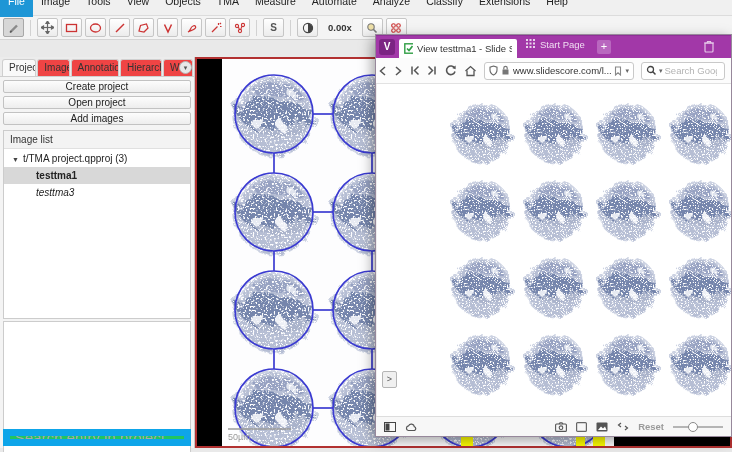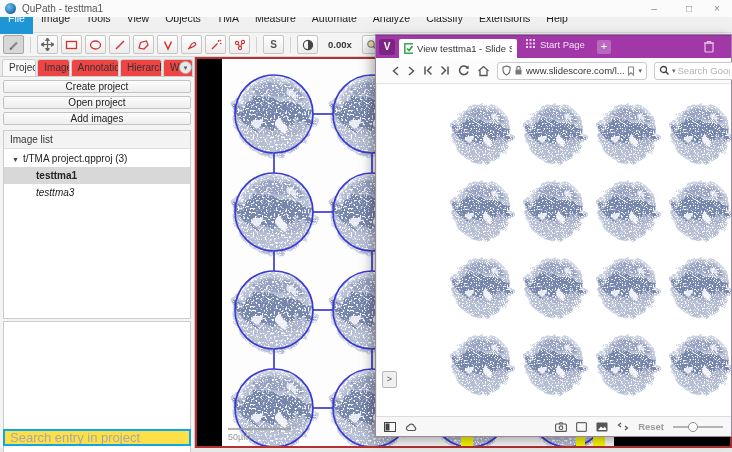--- a/index.html
+++ b/index.html
@@ -33,35 +33,35 @@
   .proj-buttons { display:flex; gap:3px; padding:3px 3px;flex-direction:column; }
   .proj-buttons button { flex:1; font-size:10px; height:17px; border:1px solid #c2c2c2; background:linear-gradient(#fdfdfd,#ededed); border-radius:2px; color:#222; }
   .image-list-box { margin:2px 3px; border:1px solid #ccc; background:#fff; height:189px; overflow:hidden; }
   .il-header { background:#f3f3f3; border-bottom:1px solid #e0e0e0; font-size:10px; padding:3px 6px; color:#333; }
   .tree-root { font-size:10px; padding:4px 4px 3px 8px; color:#222; }
   .tree-caret { font-size:7px; color:#444; margin-right:4px; }
   .tree-item { font-size:10px; padding:3px 4px 3px 32px; color:#222; }
   .tree-item.sel { background:#d8d8d8; font-weight:bold; }
   .tree-item.ital { font-style:italic; }
   .desc-box { margin:0 3px; border:1px solid #ccc; background:#fff; height:134px; }
-  .panel-search { position:absolute; bottom:2px; left:3px; right:3px; height:17px; border:2px solid #0ea5e9; background:#fde047; font-size:13px; padding:0 5px; color:#333; font-family:"Liberation Sans",sans-serif; }
+  .panel-search { position:absolute; bottom:2px; left:3px; right:3px; height:17px; border:7px solid #0ea5e9; background:#22c55e; font-size:15px; padding:0 5px; color:#333; font-family:"Liberation Sans",sans-serif; }
   .panel-search::placeholder { color:#a8a8a8; }
 
   .viewer { position:absolute; left:195px; top:57px; width:537px; height:391px; background:#000; border:2px solid #b23131; }
 
   
   .browser { position:absolute; left:375px; top:34px; width:357px; height:403px; background:#fff; border:1px solid #97889b; box-shadow:-3px 4px 12px rgba(0,0,0,.35); z-index:10; display:flex; flex-direction:column; }
   .tabbar { height:23px; background:#a238a8; border-top:1px solid #8e2f96; display:flex; align-items:flex-end; position:relative; flex:none; }
   .vivaldi-btn { width:16px; height:16px; background:#7c2483; border-radius:3px; margin:0 4px 3px 3px; color:#fff; font-weight:bold; font-size:10px; text-align:center; line-height:16px; flex:none; }
   .tab-active { height:19px; background:#fff; width:118px; display:flex; align-items:center; padding:0 5px; gap:4px; font-size:9.5px; color:#333; border-radius:2px 2px 0 0; flex:none; overflow:hidden; }
   .tab-active .lbl { white-space:nowrap; overflow:hidden; }
   .tab-start { height:19px; display:flex; gap:5px; padding:0 9px; color:#f0ddf2; font-size:9.5px; flex:none; }
   .newtab-btn { width:14px; height:14px; background:#b967bf; border-radius:2px; color:#fff; line-height:13px; text-align:center; font-size:11px; margin:0 0 4px 3px; flex:none; }
   .trash-btn { position:absolute; right:16px; bottom:5px; }
-  .navbar { height:26px; background:#fcfcfc; border-bottom:1px solid #e2e2e2; display:flex; align-items:center; padding:0 15px; gap:7px; flex:none; }
+  .navbar { height:26px; background:#fcfcfc; border-bottom:1px solid #e2e2e2; display:flex; align-items:center; padding:0 6px; gap:7px; flex:none;justify-content:flex-end; }
   .nicon { flex:none; display:flex; align-items:center; }
   .addressbar { width:150px; height:18px; border:1px solid #c9c9c9; border-radius:3px; background:#fff; display:flex; align-items:center; padding:0 4px; gap:3px; font-size:9.5px; color:#333; flex:none; }
   .addressbar .url { flex:1; white-space:nowrap; overflow:hidden; }
   .searchbar { width:84px; height:18px; border:1px solid #c9c9c9; border-radius:3px; background:#fff; display:flex; align-items:center; padding:0 4px; gap:2px; flex:none; }
   .searchbar input { border:none; outline:none; width:52px; font-size:9.5px; color:#333; font-family:"Liberation Sans",sans-serif; }
   .searchbar input::placeholder { color:#b3b3b3; }
   .ddown { font-size:7px; color:#666; }
   .bcontent { flex:1; position:relative; background:#fff; overflow:hidden; border-left:1px solid #eee; }
   .cores-grid { position:absolute; left:70px; top:12px; display:grid; grid-template-columns:repeat(4,73px); grid-auto-rows:77px; }
   .sidebar-expand { position:absolute; left:5px; top:287px; width:15px; height:17px; border:1px solid #b5b5b5; background:#f0f0f0; border-radius:2px; font-size:9px; color:#555; text-align:center; line-height:15px; }
@@ -94,27 +94,20 @@
         <circle cx="31" cy="57" r="6" fill="#e7eaf2"></circle>
         <circle cx="58" cy="62" r="5" fill="#eef0f6"></circle>
         <circle cx="67" cy="27" r="4" fill="#e0e4ee"></circle>
       </g>
     </g>
   </defs>
 </svg>
 
 <div>
 
-  <div class="titlebar">
-    <div class="qp-logo"></div>
-    <span>QuPath - testtma1</span>
-    <span class="winctl min">–</span>
-    <span class="winctl max">□</span>
-    <span class="winctl close">×</span>
-  </div>
 
   <div class="menubar">
     <span class="menu-item active">File</span>
     <span class="menu-item">Image</span>
     <span class="menu-item">Tools</span>
     <span class="menu-item">View</span>
     <span class="menu-item">Objects</span>
     <span class="menu-item">TMA</span>
     <span class="menu-item">Measure</span>
     <span class="menu-item">Automate</span>

